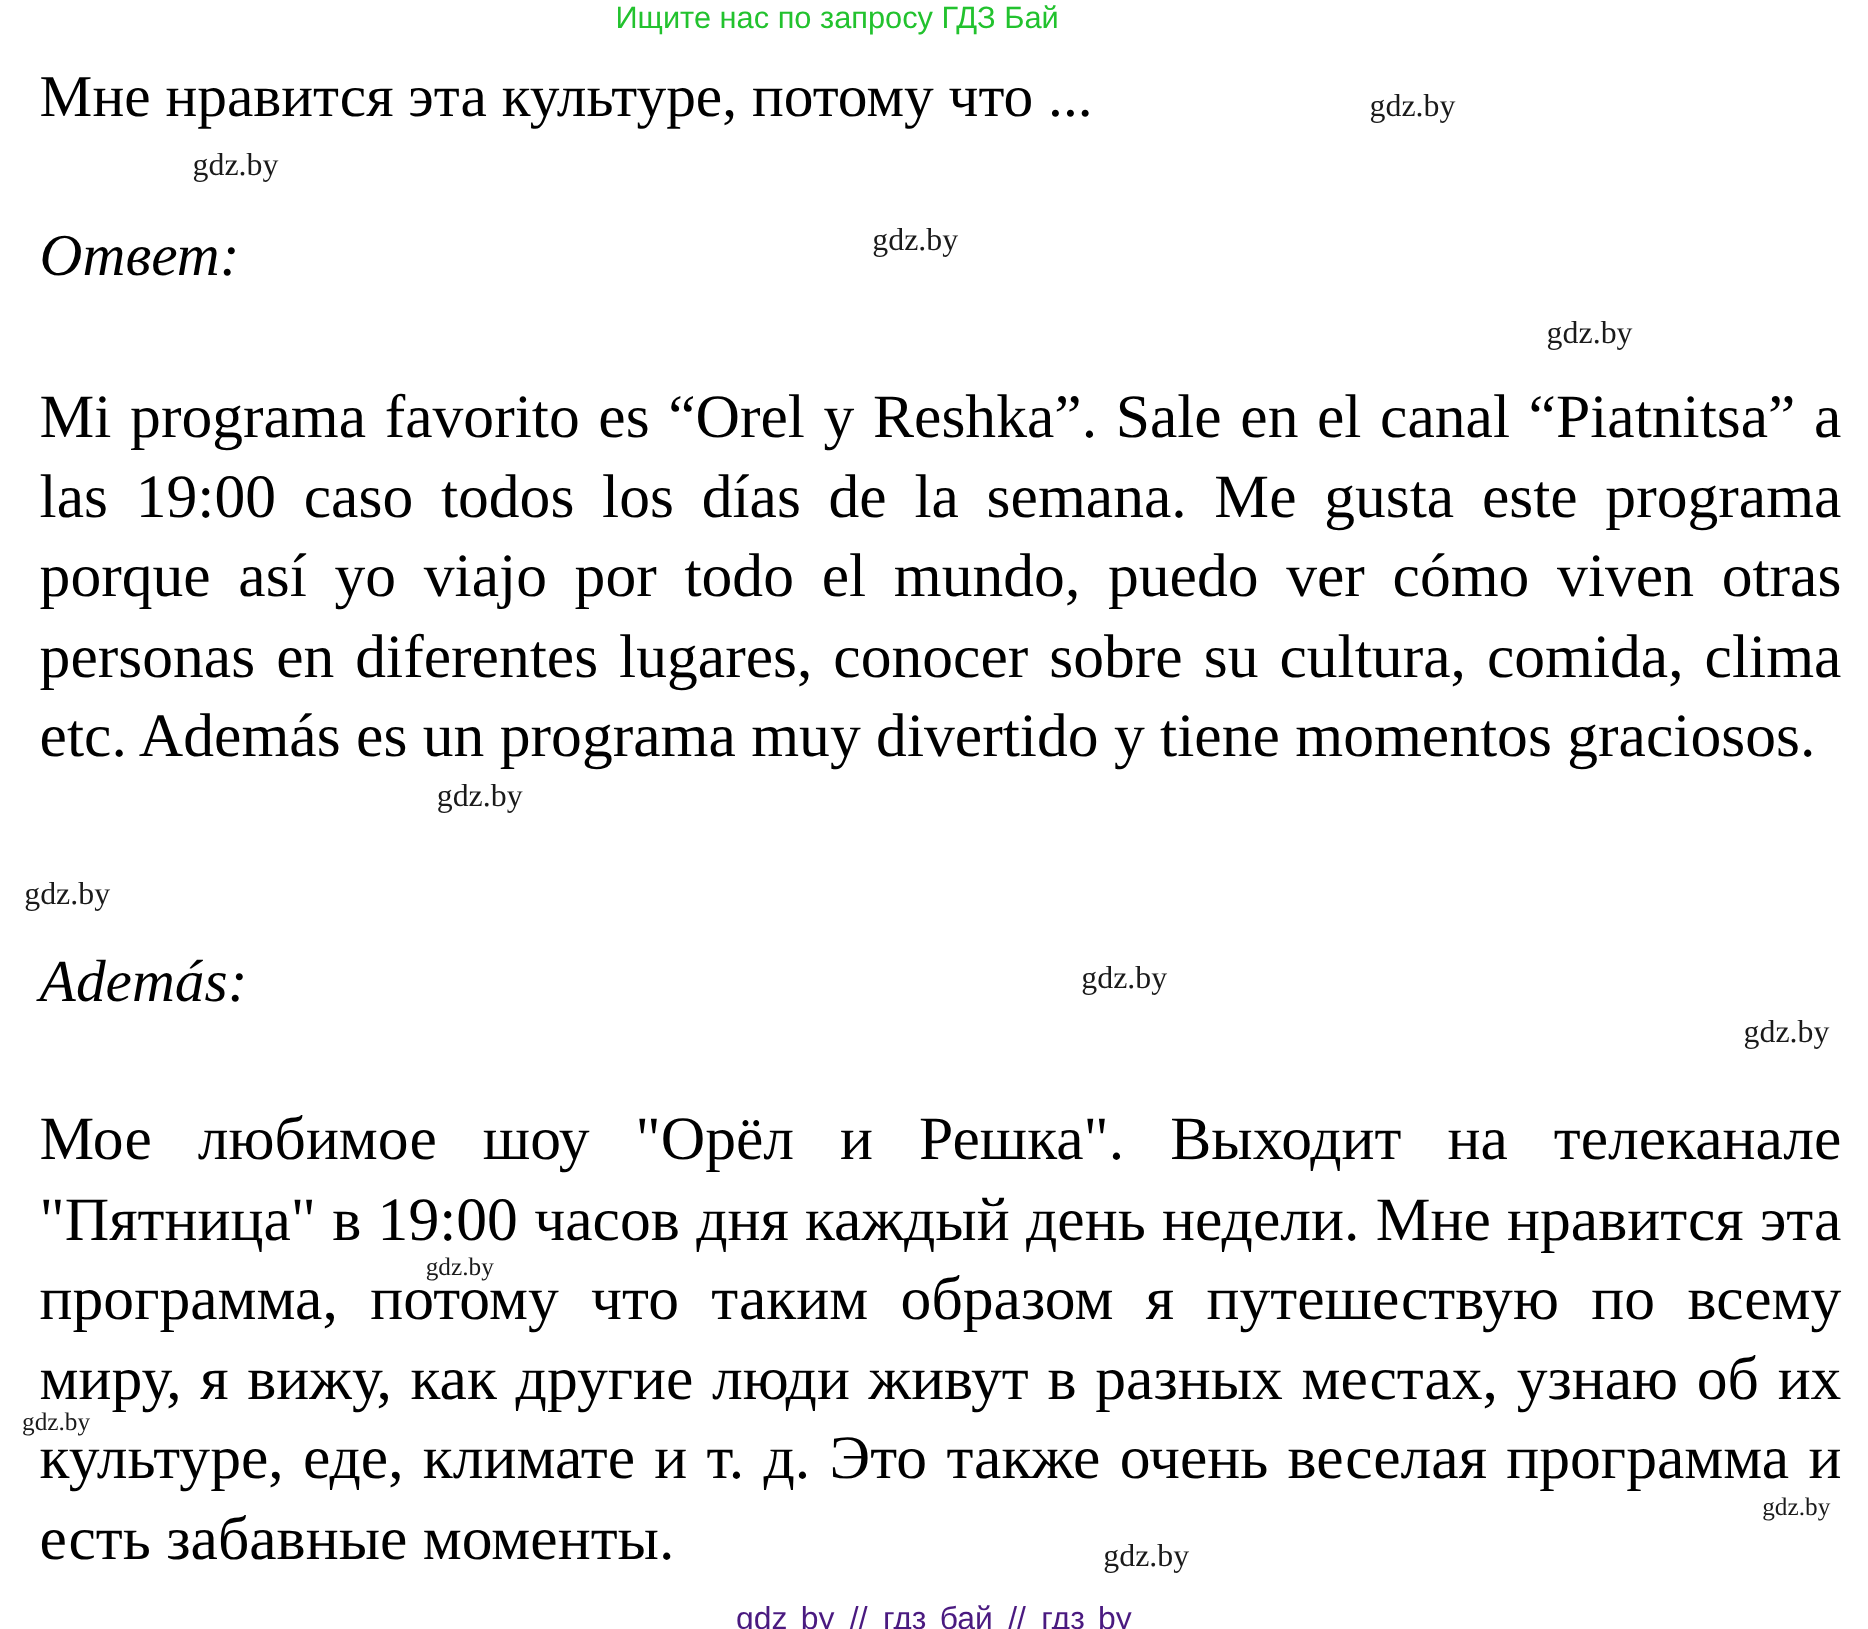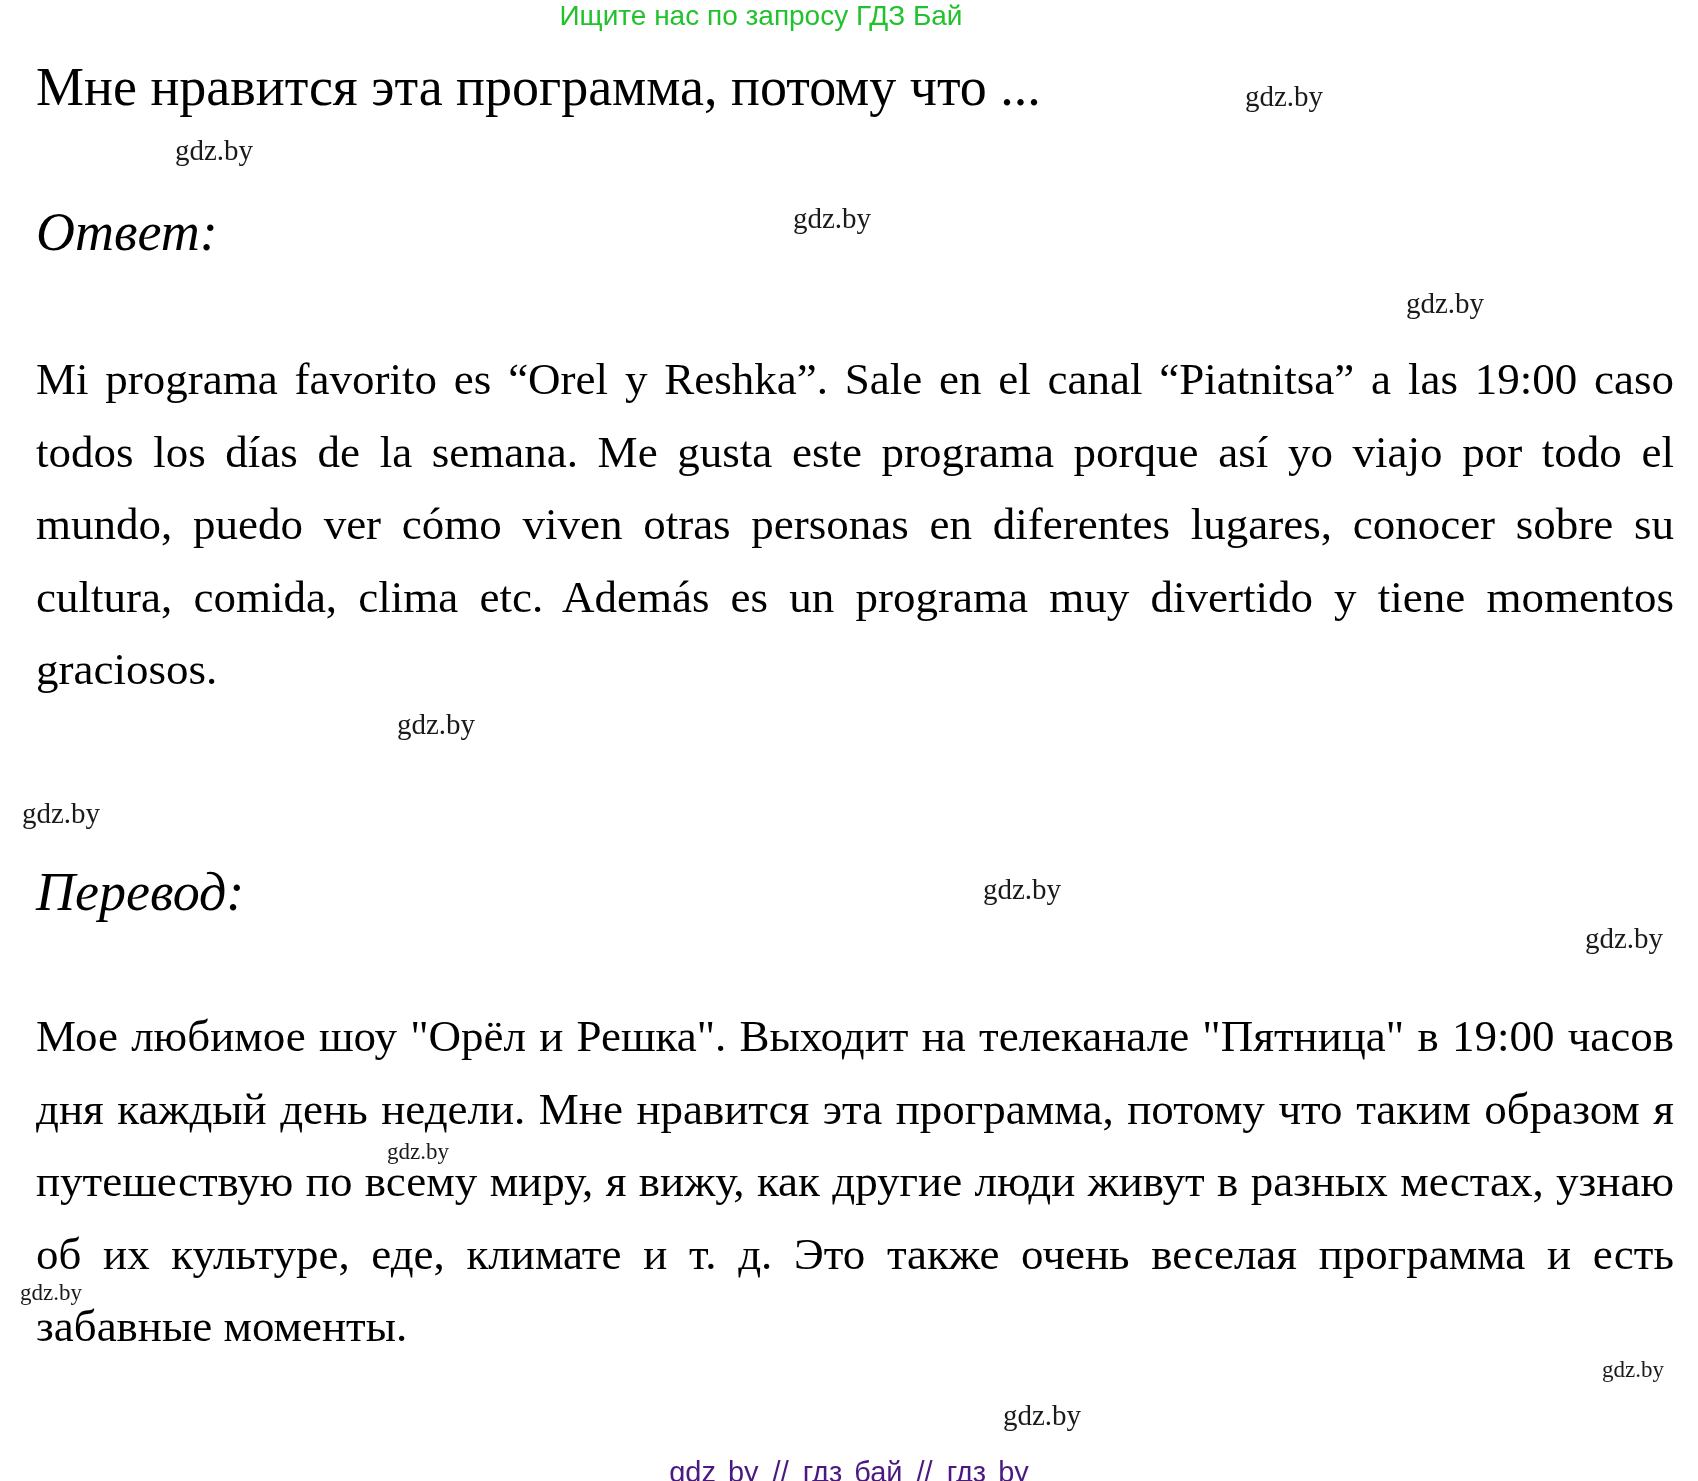--- a/index.html
+++ b/index.html
@@ -45,21 +45,21 @@
       line-height: 64px;
       white-space: nowrap;
       font-style: italic;
     }
     .h-answer { top: 200px; }
     .h-translation { top: 860px; }
     .paragraph {
       position: absolute;
       left: 36px;
       width: 1638px;
-      font-size: 45px;
+      font-size: 56px;
       line-height: 72.5px;
       text-align: justify;
       text-align-last: left;
     }
     .p-answer { top: 343px; }
     .p-translation { top: 1000px; }
     .wm {
       position: absolute;
       font-family: Liberation Serif, serif;
       font-size: 29px;
@@ -80,27 +80,27 @@
       color: #4a1a80;
       word-spacing: 4px;
     }
     .footer .sep { margin: 0 14px; }
   </style>
 </head>
 <body>
 
 <div class="banner">Ищите нас по запросу ГДЗ Бай</div>
 
-<div class="serif question">Мне нравится эта программа, потому что ...</div>
+<div class="serif question">Мне нравится эта культуре, потому что ...</div>
 
 <div class="serif heading h-answer">Ответ:</div>
 
 <div class="serif paragraph p-answer">Mi programa favorito es “Orel y Reshka”. Sale en el canal “Piatnitsa” a las 19:00 caso todos los días de la semana. Me gusta este programa porque así yo viajo por todo el mundo, puedo ver cómo viven otras personas en diferentes lugares, conocer sobre su cultura, comida, clima etc. Además es un programa muy divertido y tiene momentos graciosos.</div>
 
-<div class="serif heading h-translation">Перевод:</div>
+<div class="serif heading h-translation">Además:</div>
 
 <div class="serif paragraph p-translation">Мое любимое шоу "Орёл и Решка". Выходит на телеканале "Пятница" в 19:00 часов дня каждый день недели. Мне нравится эта программа, потому что таким образом я путешествую по всему миру, я вижу, как другие люди живут в разных местах, узнаю об их культуре, еде, климате и т. д. Это также очень веселая программа и есть забавные моменты.</div>
 
 <div class="wm" style="left:1245px; top:80px;">gdz.by</div>
 <div class="wm" style="left:175px; top:134px;">gdz.by</div>
 <div class="wm" style="left:793px; top:202px;">gdz.by</div>
 <div class="wm" style="left:1406px; top:287px;">gdz.by</div>
 <div class="wm" style="left:397px; top:708px;">gdz.by</div>
 <div class="wm" style="left:22px; top:797px;">gdz.by</div>
 <div class="wm" style="left:983px; top:873px;">gdz.by</div>

